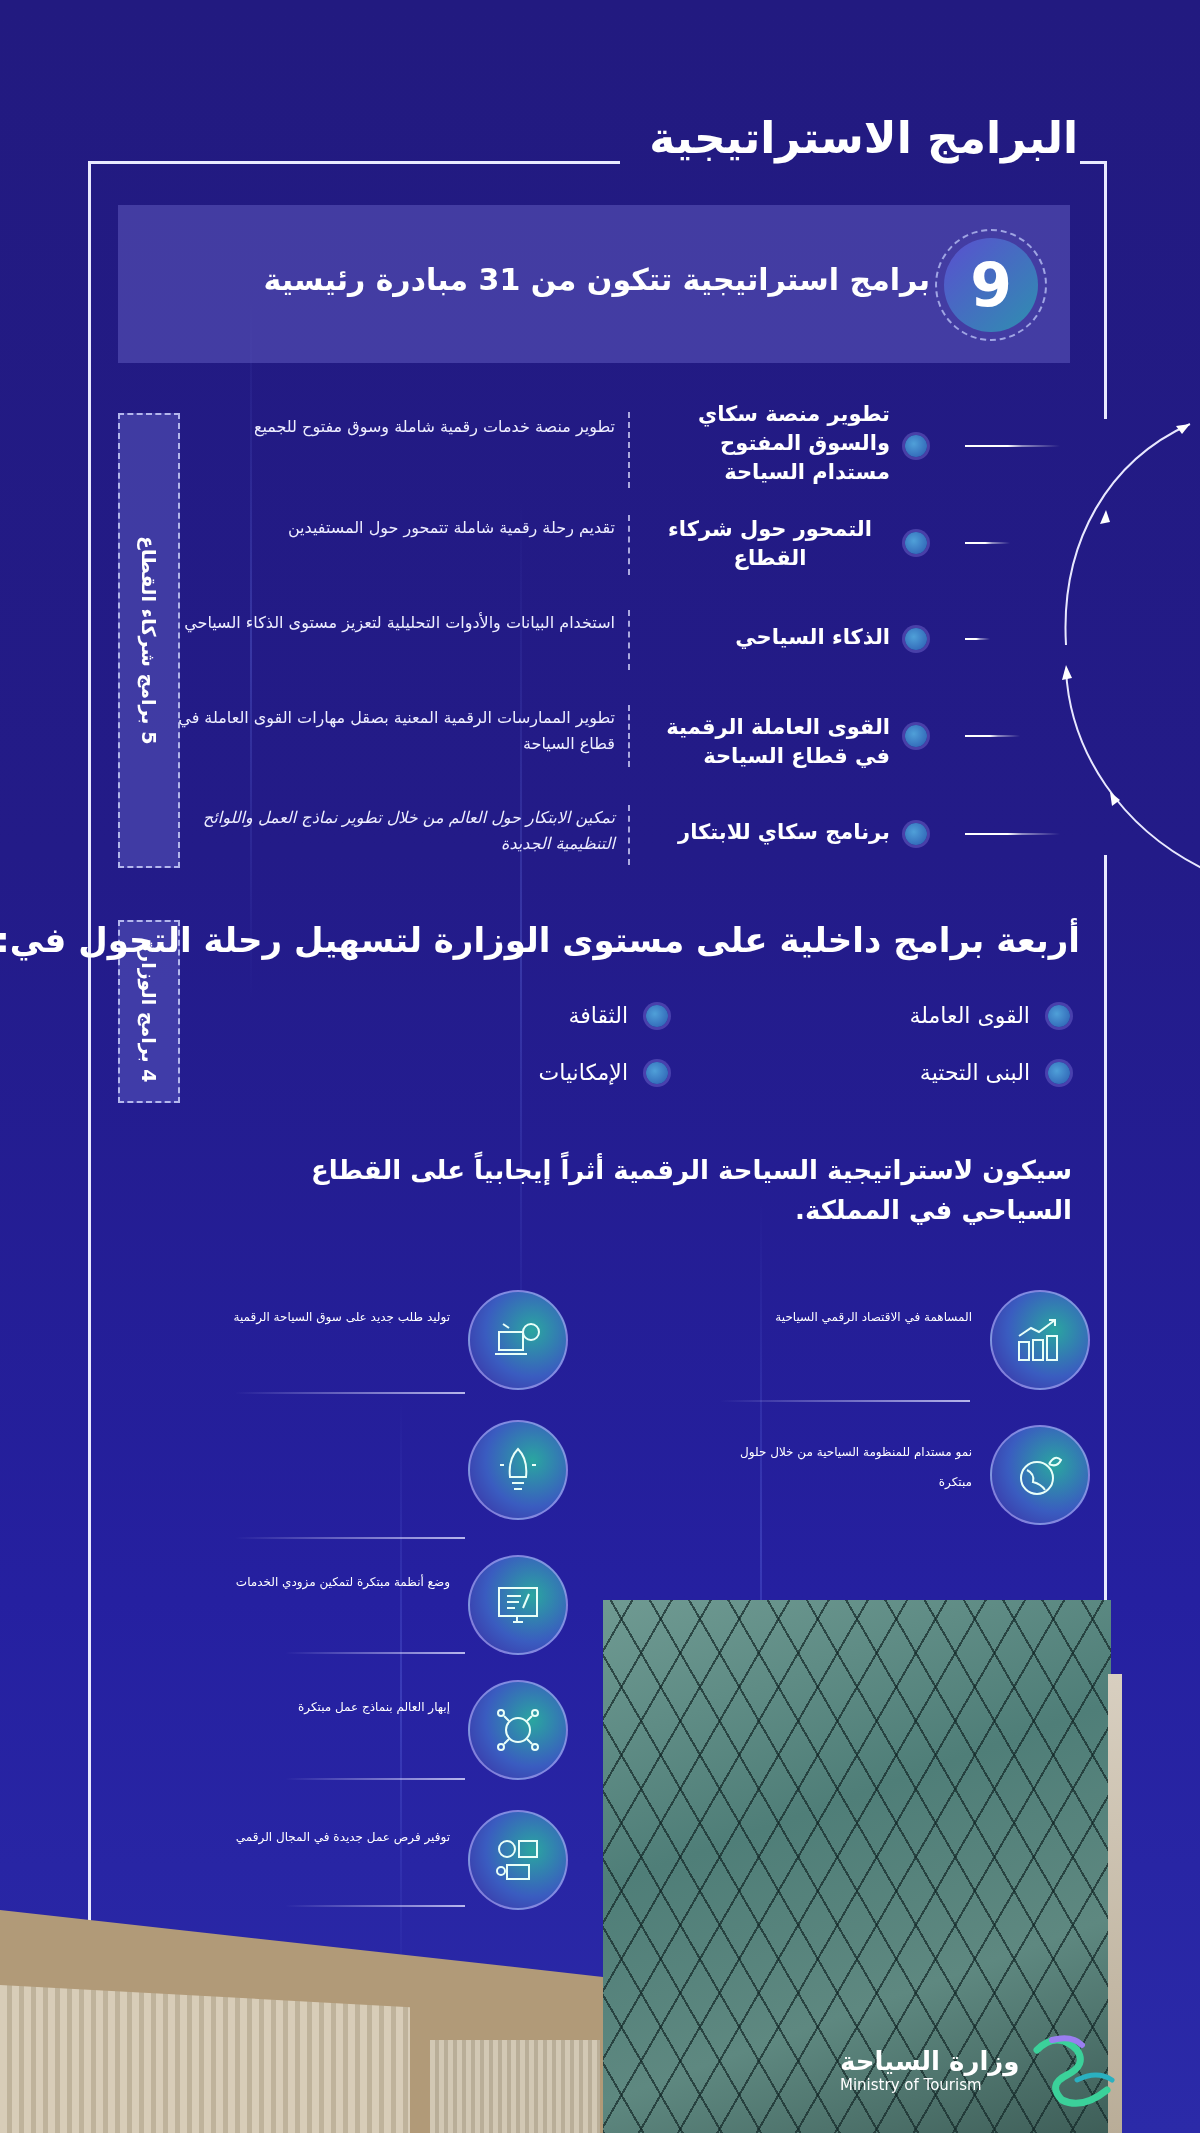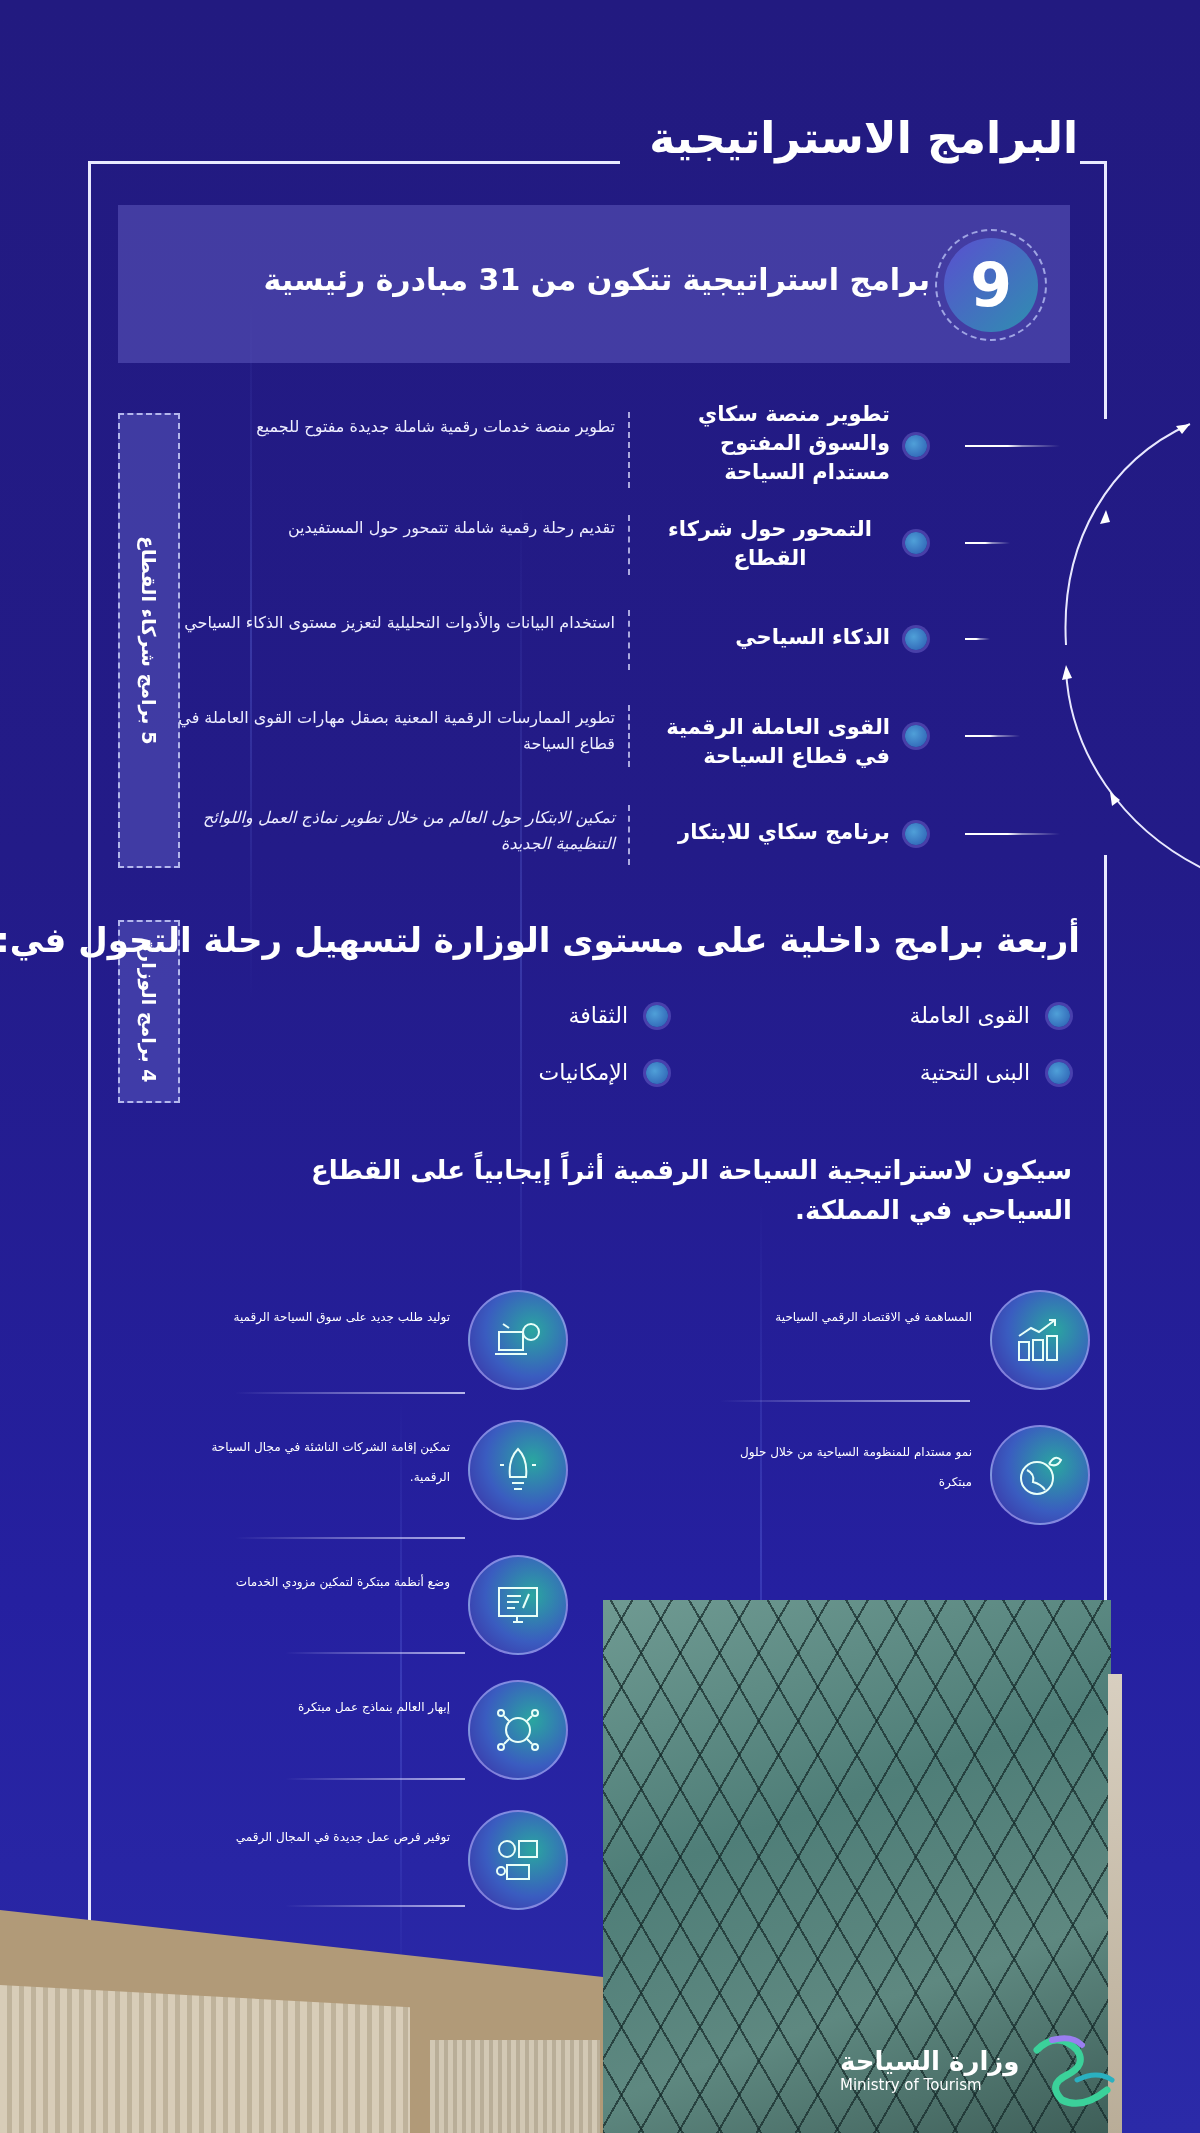--- a/index.html
+++ b/index.html
@@ -82,21 +82,21 @@
   <path d="M66 270 C 70 350, 120 430, 210 472" fill="none" stroke="#e8e8ff" stroke-width="2"></path>
   <polygon points="190,24 176,26 182,34" fill="#fff"></polygon>
   <polygon points="106,110 100,124 110,122" fill="#fff"></polygon>
   <polygon points="66,265 62,280 72,278" fill="#fff"></polygon>
   <polygon points="110,392 112,406 120,400" fill="#fff"></polygon>
 </svg>
 
 <div class="prog-row" style="top:400px;height:90px;">
   <div class="prog-title" style="top:0;">تطوير منصة سكاي والسوق المفتوح مستدام السياحة</div>
   <div class="divider" style="top:12px;height:76px;"></div>
-  <div class="prog-desc" style="top:14px;">تطوير منصة خدمات رقمية شاملة جديدة مفتوح للجميع</div>
+  <div class="prog-desc" style="top:14px;">تطوير منصة خدمات رقمية شاملة وسوق مفتوح للجميع</div>
   <div class="dot" style="right:163px;top:35px;"></div>
   <div class="ray" style="left:785px;top:45px;width:95px;"></div>
 </div>
 <div class="prog-row" style="top:515px;height:60px;">
   <div class="prog-title" style="top:0;text-align:center;">التمحور حول شركاء القطاع</div>
   <div class="divider" style="top:0;height:60px;"></div>
   <div class="prog-desc" style="top:0;">تقديم رحلة رقمية شاملة تتمحور حول المستفيدين</div>
   <div class="dot" style="right:163px;top:17px;"></div>
   <div class="ray" style="left:785px;top:27px;width:45px;"></div>
 </div>
@@ -189,21 +189,20 @@
 </div>
 <div class="impact-line" style="left:235px;top:1392px;width:230px;"></div>
 <div class="impact" style="right:632px;top:1420px;width:360px;">
   <div class="icon-circ">
     <svg width="44" height="50" viewBox="0 0 44 50" fill="none" stroke="#e8fff8" stroke-width="2">
         <path d="M22 4 Q32 14 30 32 H14 Q12 14 22 4Z"></path>
         <path d="M16 38 H28 M18 44 H26"></path>
         <path d="M4 20 H8 M36 20 H40"></path>
       </svg>
   </div>
-  <div class="impact-text">تمكين إقامة الشركات الناشئة في مجال السياحة الرقمية.</div>
 </div>
 <div class="impact-line" style="left:235px;top:1537px;width:230px;"></div>
 <div class="impact" style="right:632px;top:1555px;width:360px;">
   <div class="icon-circ">
     <svg width="46" height="46" viewBox="0 0 46 46" fill="none" stroke="#e8fff8" stroke-width="2">
         <rect x="4" y="6" width="38" height="28"></rect>
         <path d="M18 40 H28 M22 34 V40"></path>
         <path d="M12 14 H26 M12 20 H24 M12 26 H20"></path>
         <path d="M34 12 L28 26"></path>
       </svg>

